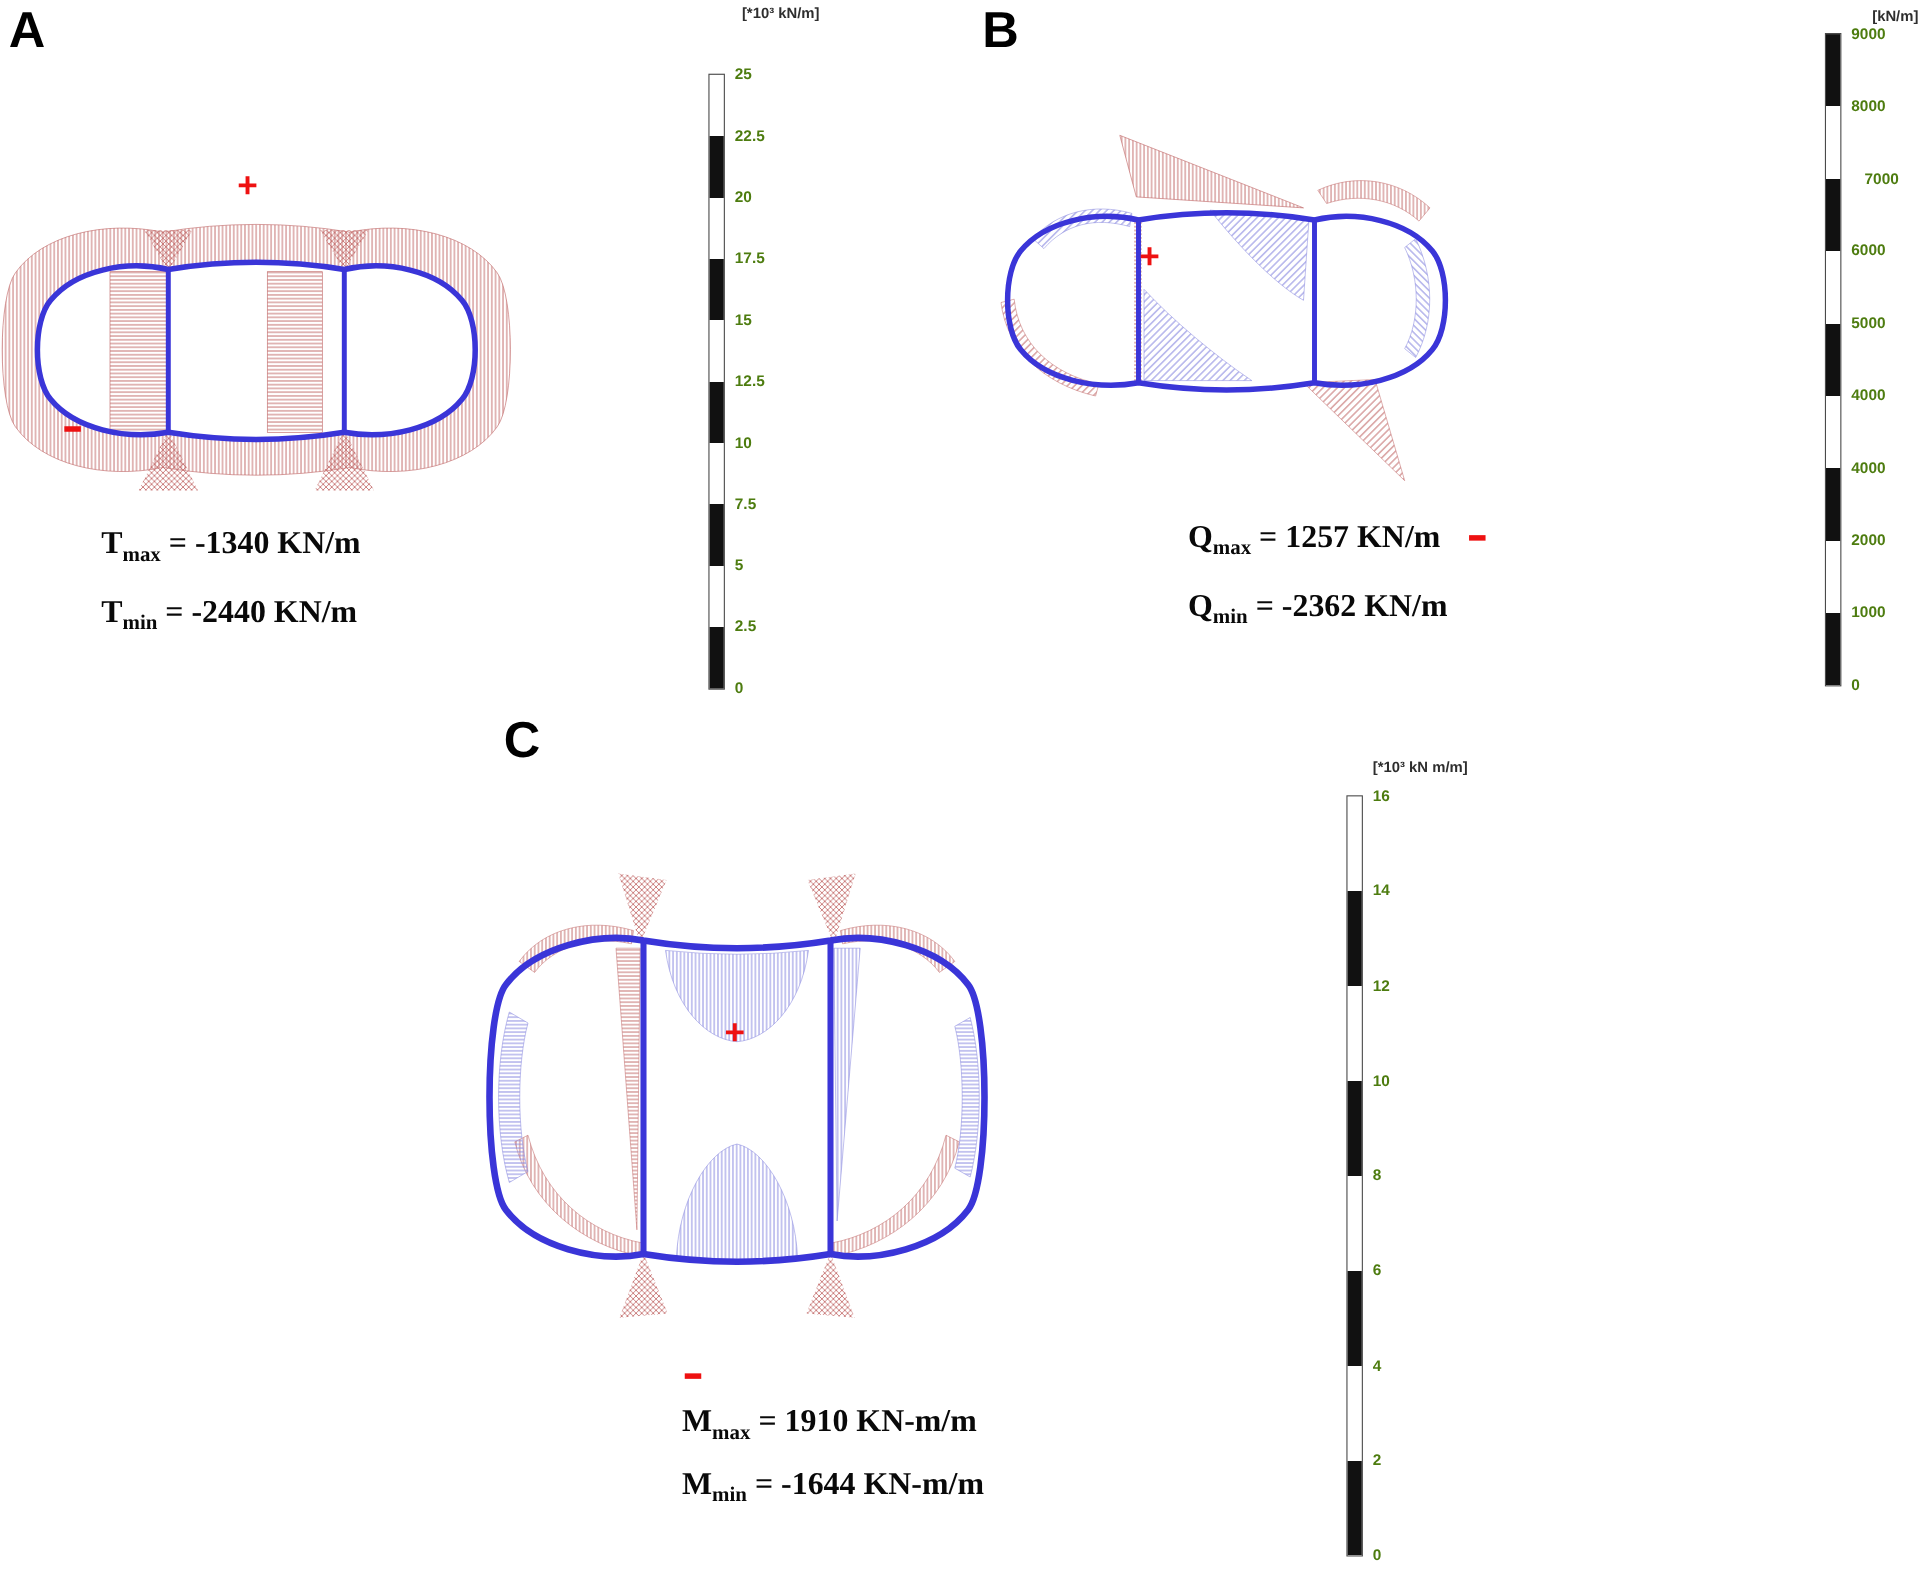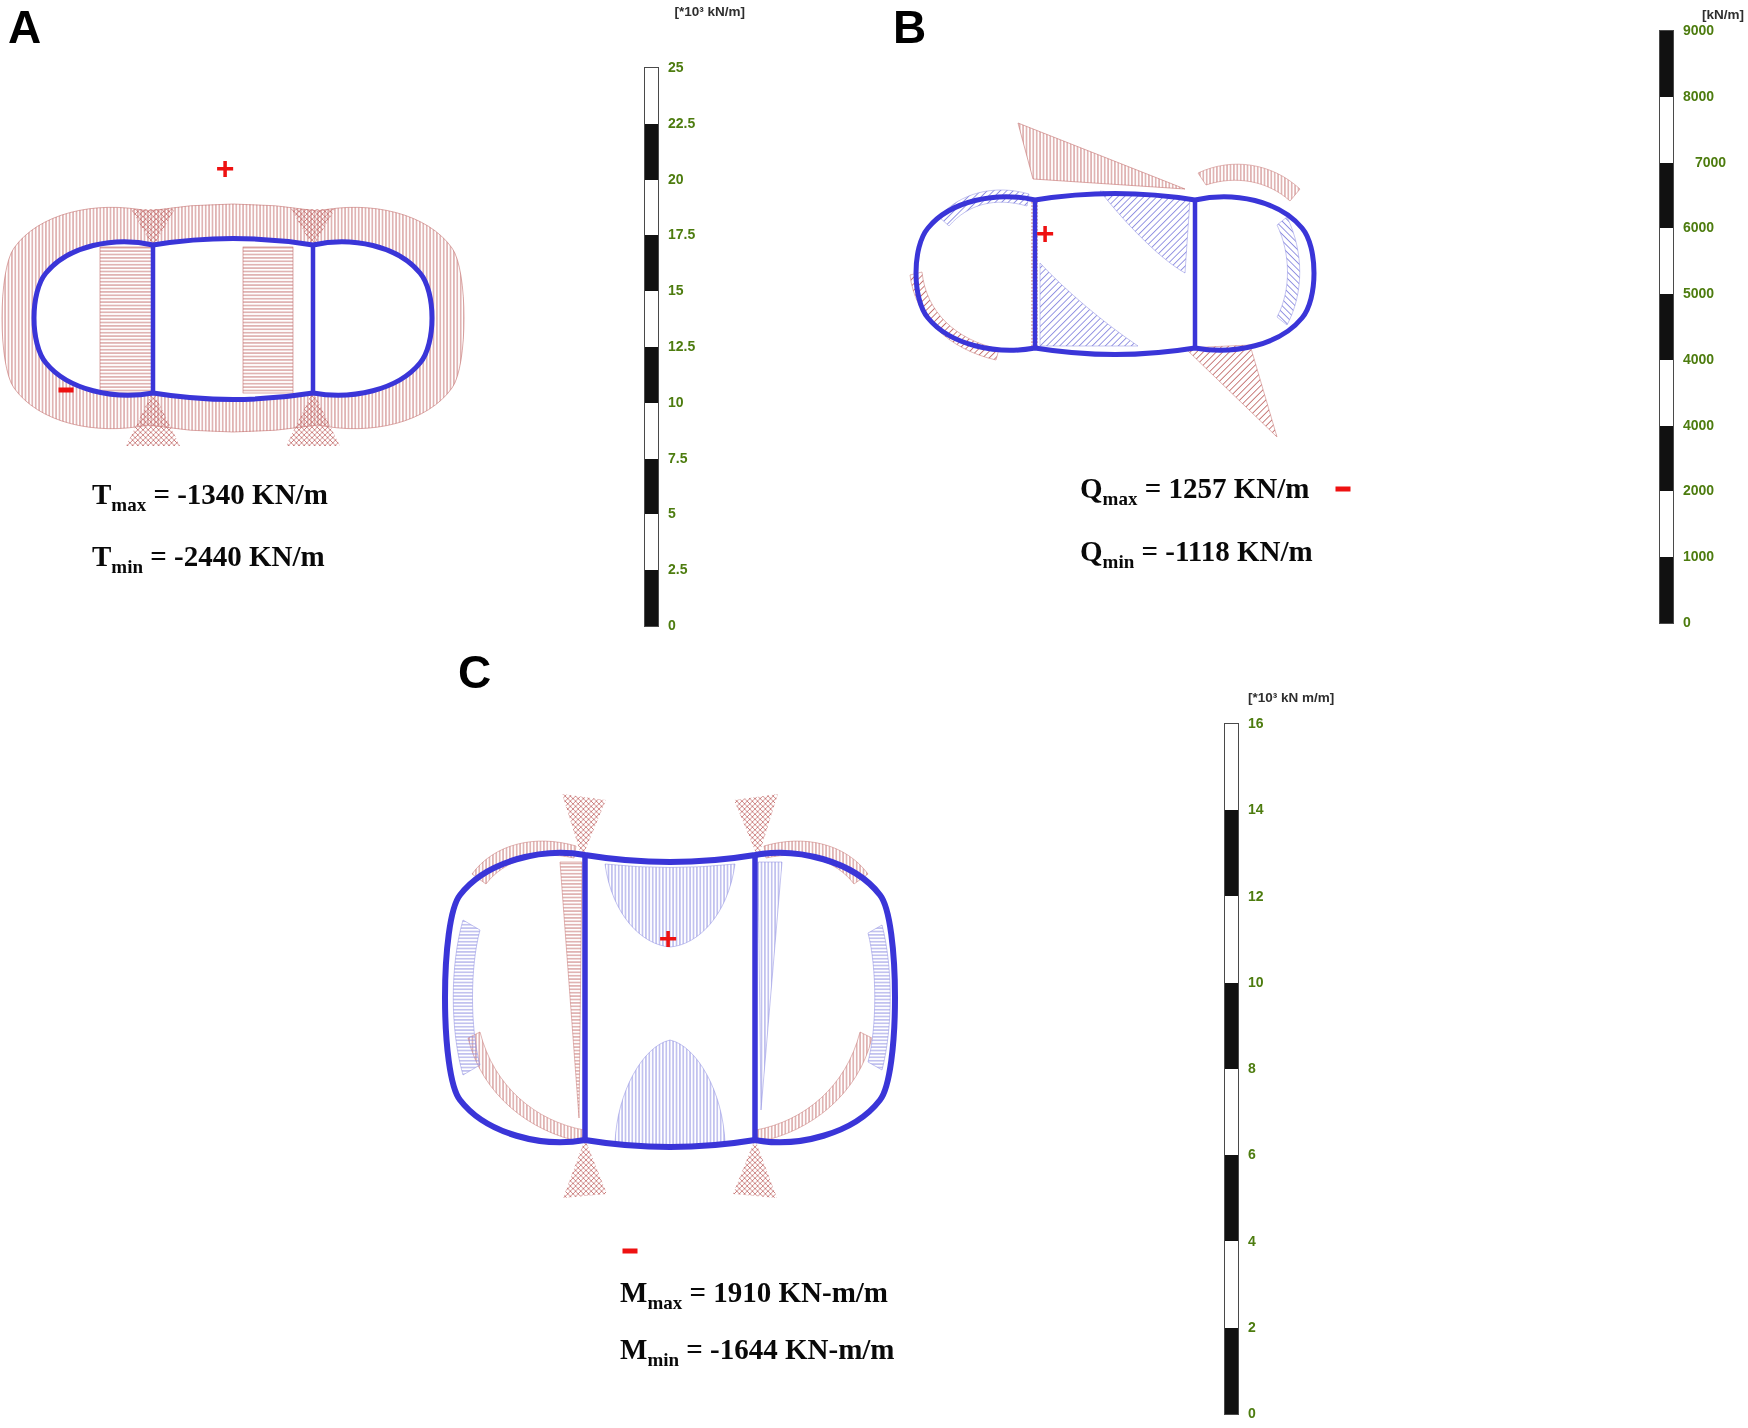--- a/index.html
+++ b/index.html
@@ -115,21 +115,21 @@
     <line x1="313" y1="135" x2="313" y2="283" stroke="#3a35d8" stroke-width="4.5"></line>
   </svg>
 
   <span class="plus-marker" style="left:1045px;top:233px">+</span>
   <div class="minus-marker" style="left:1343px;top:489px"></div>
 
   <div class="result-line" style="left:1080px;top:472px">
     <span>Q</span><sub>max</sub><span> = 1257 KN/m</span>
   </div>
   <div class="result-line" style="left:1080px;top:535px">
-    <span>Q</span><sub>min</sub><span> = -1118 KN/m</span>
+    <span>Q</span><sub>min</sub><span> = -2362 KN/m</span>
   </div>
 
   <span class="scale-unit" style="left:1594px;top:7px;width:150px;text-align:right;display:inline-block">[kN/m]</span>
   <div class="scale-bar" style="left:1659px;top:30px;height:592px;background:repeating-linear-gradient(to bottom,#111111 0px,#111111 65.78px,#ffffff 65.78px,#ffffff 131.56px)"></div>
   <div>
       <span class="tick" style="left: 1683px; top: 30px;">9000</span>
       <span class="tick" style="left: 1683px; top: 95.78px;">8000</span>
       <span class="tick" style="left: 1683px; top: 161.56px; margin-left: 12px;">7000</span>
       <span class="tick" style="left: 1683px; top: 227.34px;">6000</span>
       <span class="tick" style="left: 1683px; top: 293.12px; text-align: center;">5000</span>

